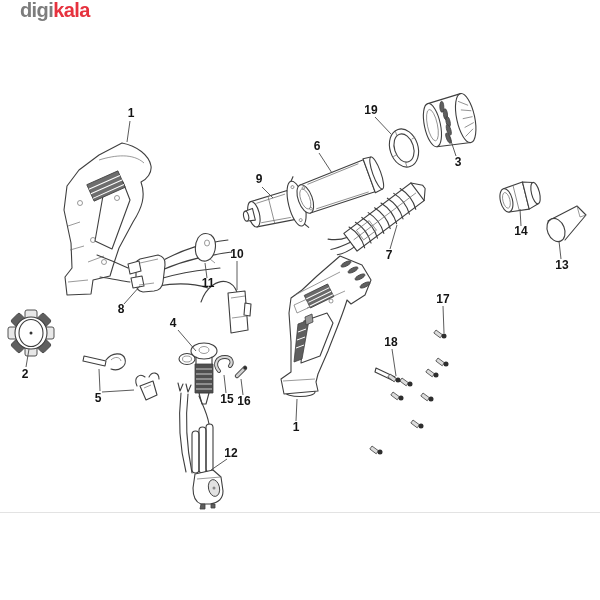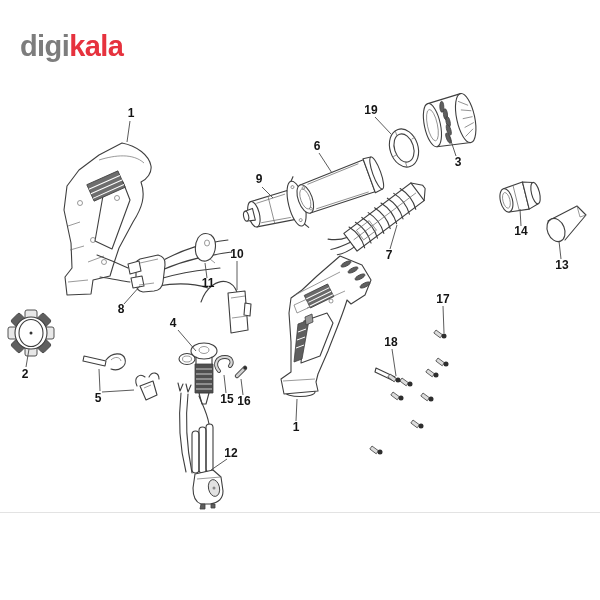--- a/index.html
+++ b/index.html
@@ -1,18 +1,18 @@
 <!DOCTYPE html>
 <html><head>
 <meta charset="utf-8">
 <style>
   html,body{margin:0;padding:0;background:#ffffff;}
   .canvas{position:relative;width:600px;height:600px;background:#ffffff;overflow:hidden;
           font-family:"Liberation Sans",sans-serif;}
-  .logo{position:absolute;left:20px;top:32px;font-weight:bold;font-size:29px;
+  .logo{position:absolute;left:20px;top:0;font-weight:bold;font-size:20px;
         letter-spacing:-0.6px;line-height:1;}
   .logo .g{color:#7d7d7d;}
   .logo .r{color:#e6323e;}
   .divider{position:absolute;left:0;top:512px;width:600px;height:1px;background:#e3e3e3;}
   svg{position:absolute;left:0;top:0;}
   .lbl{font-family:"Liberation Sans",sans-serif;font-weight:bold;font-size:12px;
        fill:#141414;text-anchor:middle;}
   .ln{fill:none;stroke:#3f3f3f;stroke-width:1.1;stroke-linecap:round;stroke-linejoin:round;}
   .fw{fill:#ffffff;stroke:#3f3f3f;stroke-width:1.1;stroke-linejoin:round;}
   .fl{fill:#e8e8e8;stroke:#3f3f3f;stroke-width:0.9;}

